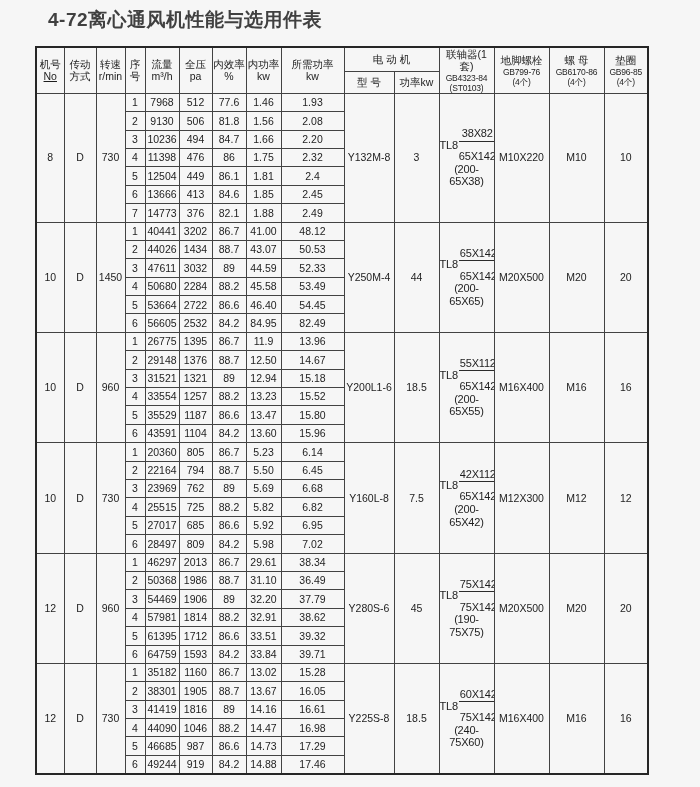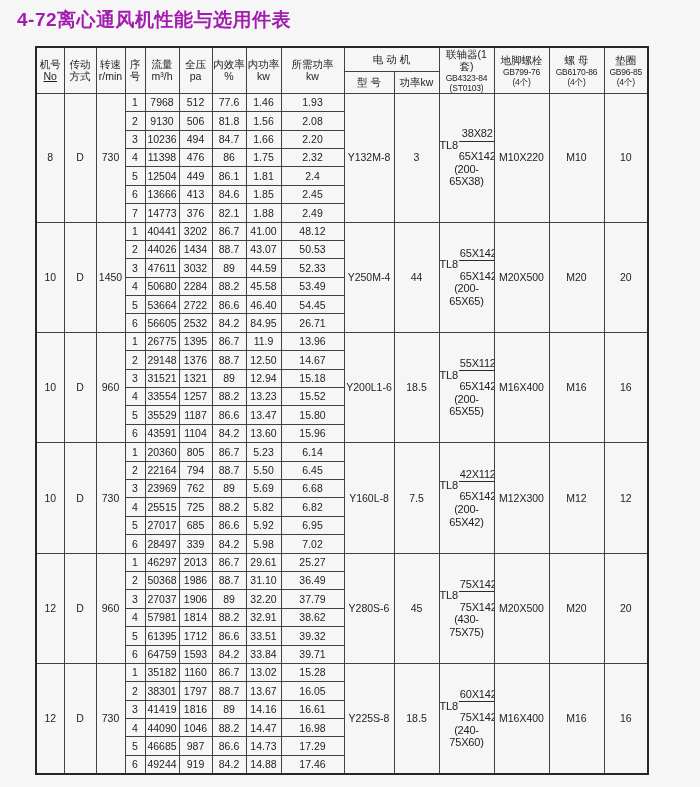--- a/index.html
+++ b/index.html
@@ -5,22 +5,22 @@
   html,body{margin:0;padding:0;}
   body{
     width:700px;height:787px;
     background:#f6f6f6;
     font-family:"Liberation Sans","DejaVu Sans",sans-serif;
     color:#1d1d1d;
     -webkit-font-smoothing:antialiased;
   }
   .page{position:relative;width:700px;height:787px;overflow:hidden;}
   .title{
-    margin:0;padding:7px 0 13px 17px;
-    font-size:19px;font-weight:bold;letter-spacing:.5px;color:#a21caf;
+    margin:0;padding:7px 0 13px 48px;
+    font-size:19px;font-weight:bold;letter-spacing:.5px;color:#404040;
   }
   table{
     border-collapse:collapse;table-layout:fixed;
     margin-left:35px;width:612px;
     border:2px solid #262626;
     background:#f6f6f6;
   }
   th,td{
     border:1px solid #424242;
     padding:0;text-align:center;vertical-align:middle;overflow:hidden;
@@ -266,21 +266,21 @@
           <td>86.6</td>
           <td>46.40</td>
           <td>54.45</td>
         </tr>
         <tr>
           <td>6</td>
           <td>56605</td>
           <td>2532</td>
           <td>84.2</td>
           <td>84.95</td>
-          <td>26.71</td>
+          <td>82.49</td>
         </tr>
         <tr>
           <td rowspan="6">10</td>
           <td rowspan="6">D</td>
           <td rowspan="6">960</td>
           <td>1</td>
           <td>26775</td>
           <td>1395</td>
           <td>86.7</td>
           <td>11.9</td>
@@ -399,64 +399,64 @@
           <td>5</td>
           <td>27017</td>
           <td>685</td>
           <td>86.6</td>
           <td>5.92</td>
           <td>6.95</td>
         </tr>
         <tr>
           <td>6</td>
           <td>28497</td>
-          <td>339</td>
+          <td>809</td>
           <td>84.2</td>
           <td>5.98</td>
           <td>7.02</td>
         </tr>
         <tr>
           <td rowspan="6">12</td>
           <td rowspan="6">D</td>
           <td rowspan="6">960</td>
           <td>1</td>
           <td>46297</td>
           <td>2013</td>
           <td>86.7</td>
           <td>29.61</td>
-          <td>25.27</td>
+          <td>38.34</td>
           <td rowspan="6">Y280S-6</td>
           <td rowspan="6">45</td>
           <td rowspan="6">
             <div class="coupling-wrap">
               <div class="coupling-main">
                 <span>TL8</span>
                 <span class="frac">
                   <span class="frac-top">75X142</span>
                   <span class="frac-bot">75X142</span>
                 </span>
               </div>
-              <div>(430-75X75)</div>
+              <div>(190-75X75)</div>
             </div>
           </td>
           <td rowspan="6">M20X500</td>
           <td rowspan="6">M20</td>
           <td rowspan="6">20</td>
         </tr>
         <tr>
           <td>2</td>
           <td>50368</td>
           <td>1986</td>
           <td>88.7</td>
           <td>31.10</td>
           <td>36.49</td>
         </tr>
         <tr>
           <td>3</td>
-          <td>27037</td>
+          <td>54469</td>
           <td>1906</td>
           <td>89</td>
           <td>32.20</td>
           <td>37.79</td>
         </tr>
         <tr>
           <td>4</td>
           <td>57981</td>
           <td>1814</td>
           <td>88.2</td>
@@ -503,21 +503,21 @@
               <div>(240-75X60)</div>
             </div>
           </td>
           <td rowspan="6">M16X400</td>
           <td rowspan="6">M16</td>
           <td rowspan="6">16</td>
         </tr>
         <tr>
           <td>2</td>
           <td>38301</td>
-          <td>1797</td>
+          <td>1905</td>
           <td>88.7</td>
           <td>13.67</td>
           <td>16.05</td>
         </tr>
         <tr>
           <td>3</td>
           <td>41419</td>
           <td>1816</td>
           <td>89</td>
           <td>14.16</td>

